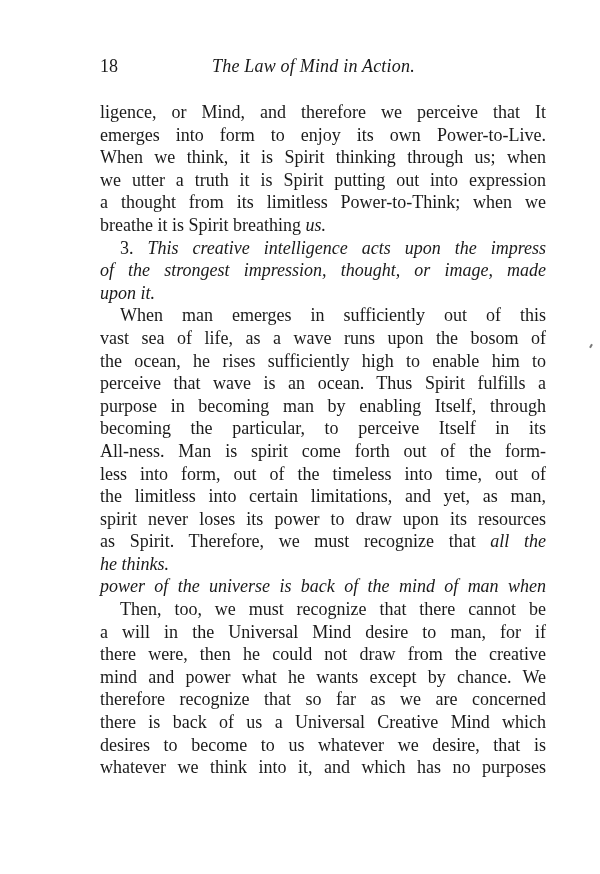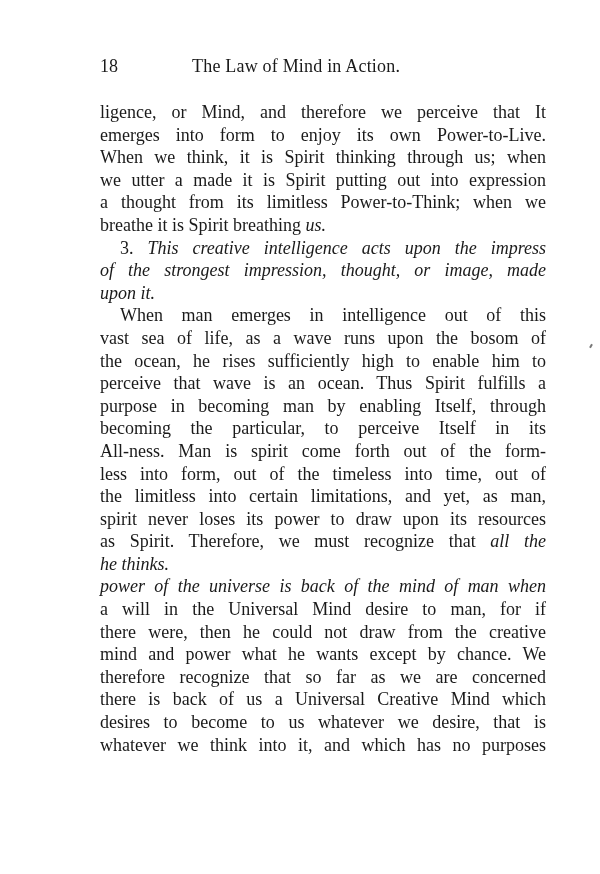--- a/index.html
+++ b/index.html
@@ -4,21 +4,21 @@
   <style>
     html, body { margin: 0; padding: 0; background: #ffffff; }
     body { width: 600px; height: 874px; position: relative; overflow: hidden; }
     .page {
       position: absolute; left: 100px; top: 56px; width: 446px;
       font-family: "Liberation Serif", "DejaVu Serif", serif;
       color: #1a1a1a;
     }
     .header { position: relative; height: 30px; font-size: 18px; }
     .page-number { position: absolute; left: 0; top: 0; }
-    .running-title { position: absolute; left: 92px; top: 0; letter-spacing: 0.2px; }
+    .running-title { position: absolute; left: 112px; top: 0; font-style: italic; letter-spacing: 0.2px; }
     .body { margin-top: 15px; font-size: 18px; line-height: 22.6px; }
     .line { display: block; text-align: justify; text-align-last: justify; white-space: nowrap; height: 22.6px; }
     .line.last { text-align-last: left; }
     .line.indent { padding-left: 20px; }
     .line > span { white-space: normal; }
     .it { font-style: italic; }
     .mark { position: absolute; left: 590px; top: 344px; width: 2px; height: 4px; background: #777; transform: rotate(30deg); }
   </style>
 </head>
 <body>
@@ -28,48 +28,49 @@
     <span class="page-number">18</span>
     <span class="running-title">The Law of Mind in Action.</span>
   </div>
 
   <div class="body">
 
     <div>
       <span class="line">ligence, or Mind, and therefore we perceive that It</span>
       <span class="line">emerges into form to enjoy its own Power-to-Live.</span>
       <span class="line">When we think, it is Spirit thinking through us; when</span>
-      <span class="line">we utter a made it is Spirit putting out into expression</span>
+      <span class="line">we utter a truth it is Spirit putting out into expression</span>
       <span class="line">a thought from its limitless Power-to-Think; when we</span>
       <span class="line last"><span>breathe it is Spirit breathing</span> <span class="it">us.</span></span>
     </div>
 
     <div>
       <span class="line indent"><span>3.</span> <span class="it">This creative intelligence acts upon the impress</span></span>
       <span class="line it">of the strongest impression, thought, or image, made</span>
       <span class="line it last">upon it.</span>
     </div>
 
     <div>
-      <span class="line indent">When man emerges in intelligence out of this</span>
+      <span class="line indent">When man emerges in sufficiently out of this</span>
       <span class="line">vast sea of life, as a wave runs upon the bosom of</span>
       <span class="line">the ocean, he rises sufficiently high to enable him to</span>
       <span class="line">perceive that wave is an ocean.  Thus Spirit fulfills a</span>
       <span class="line">purpose in becoming man by enabling Itself, through</span>
       <span class="line">becoming the particular, to perceive Itself in its</span>
       <span class="line">All-ness.  Man is spirit come forth out of the form-</span>
       <span class="line">less into form, out of the timeless into time, out of</span>
       <span class="line">the limitless into certain limitations, and yet, as man,</span>
       <span class="line">spirit never loses its power to draw upon its resources</span>
       <span class="line"><span>as Spirit.  Therefore, we must recognize that</span> <span class="it">all the</span></span>
       <span class="line it last">he thinks.</span>
       <span class="line it">power of the universe is back of the mind of man when</span>
     </div>
 
     <div>
+      <span class="line indent">Then, too, we must recognize that there cannot be</span>
       <span class="line">a will in the Universal Mind desire to man, for if</span>
       <span class="line">there were, then he could not draw from the creative</span>
       <span class="line">mind and power what he wants except by chance.  We</span>
       <span class="line">therefore recognize that so far as we are concerned</span>
       <span class="line">there is back of us a Universal Creative Mind which</span>
       <span class="line">desires to become to us whatever we desire, that is</span>
       <span class="line">whatever we think into it, and which has no purposes</span>
     </div>
   </div>
 </div>

